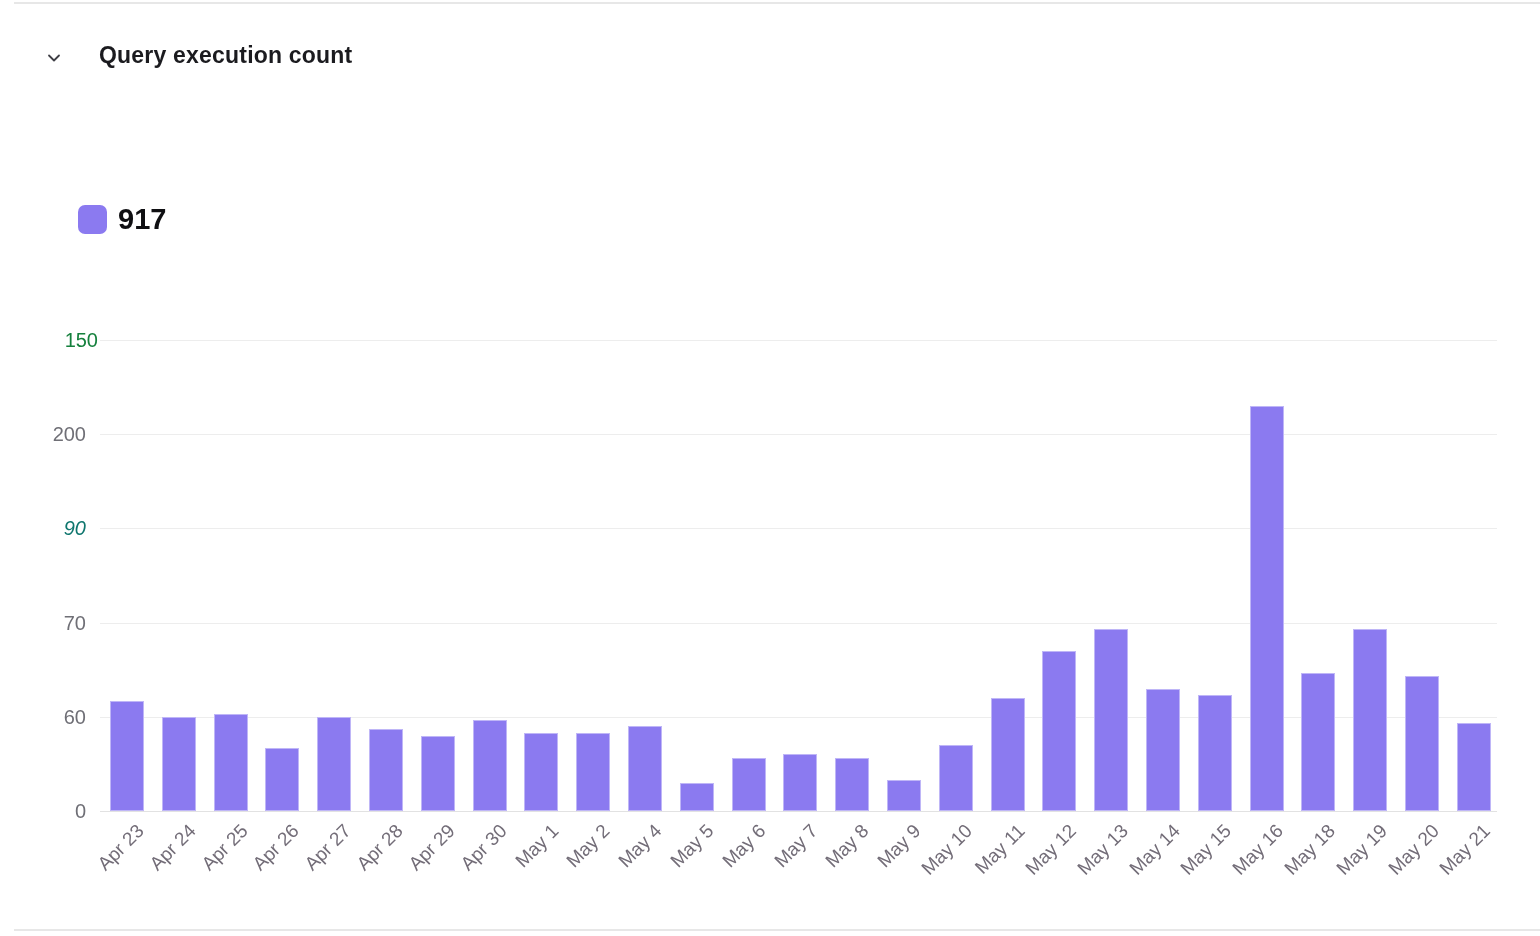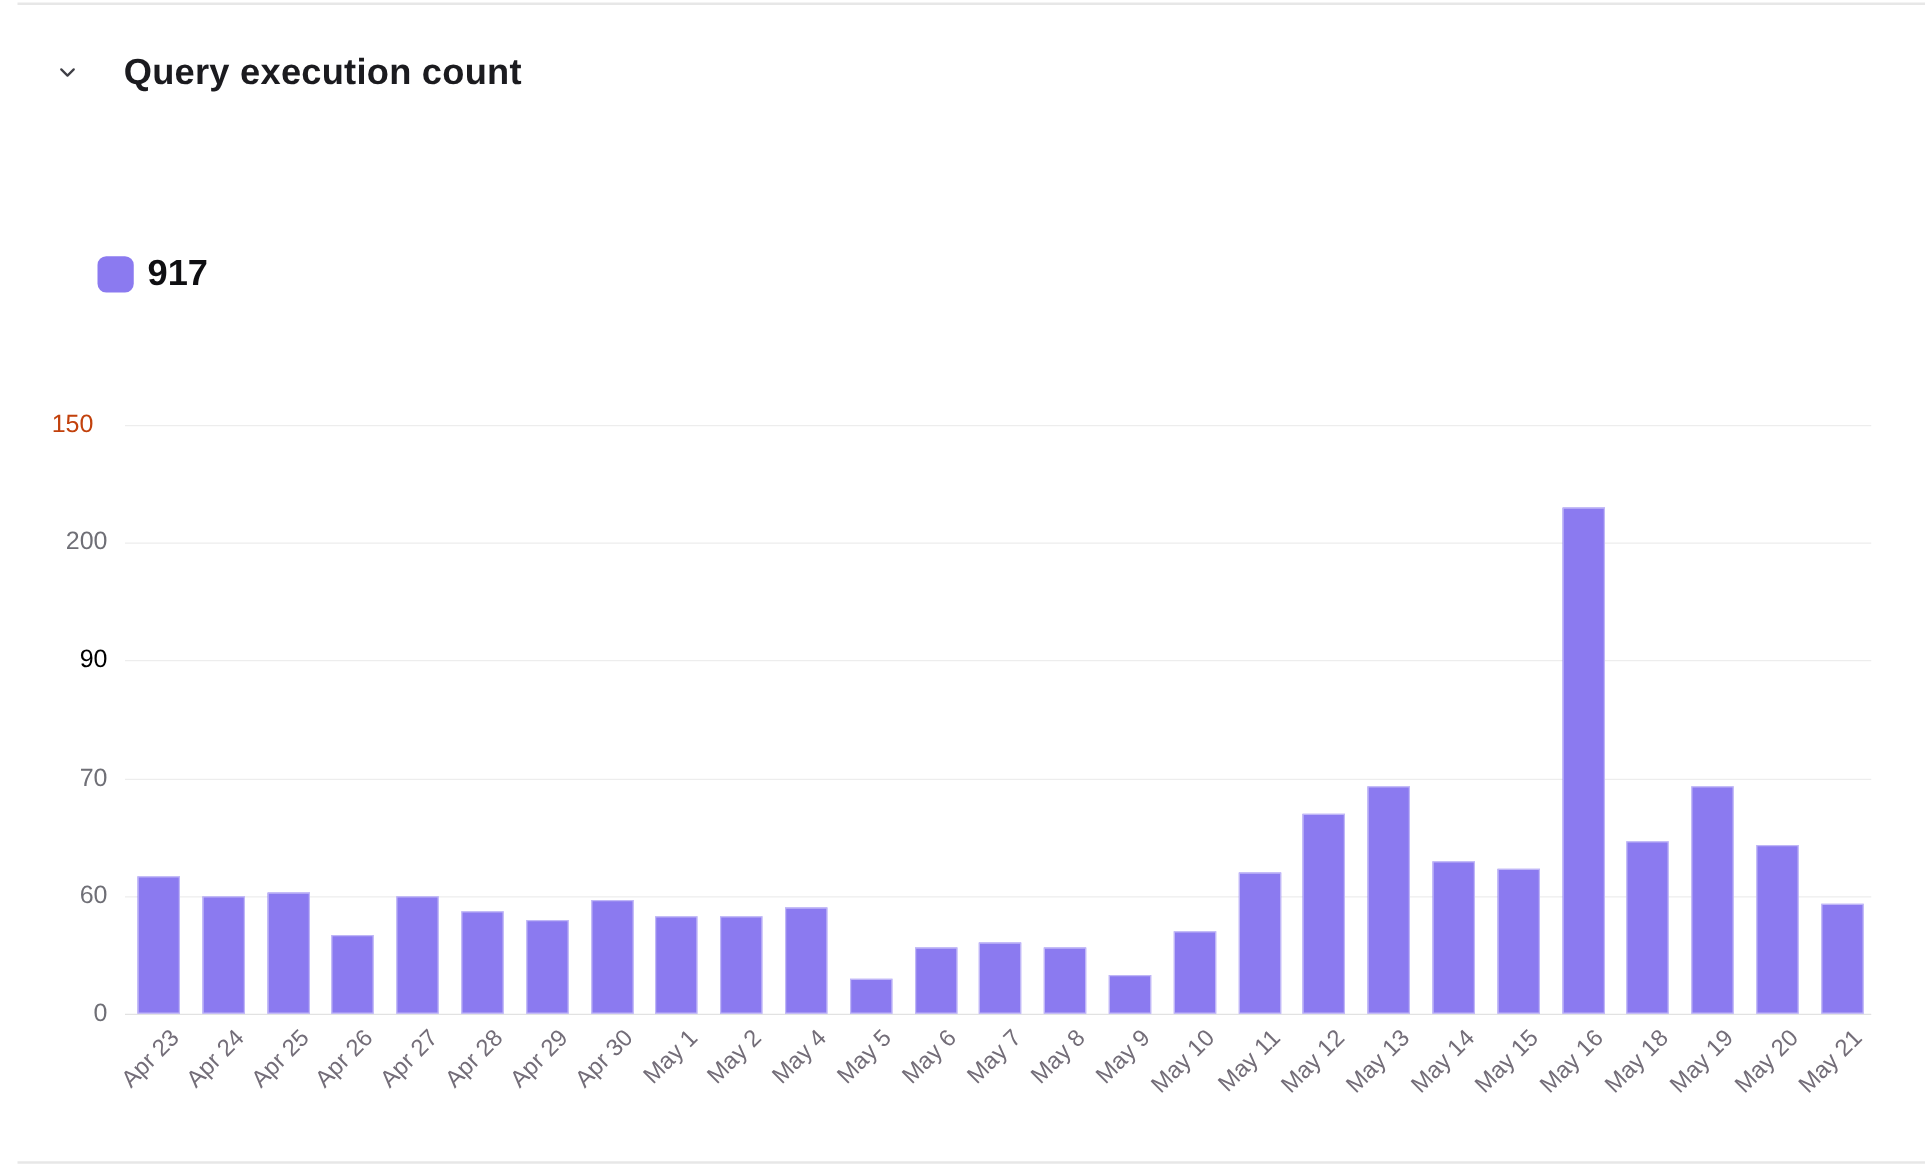--- a/index.html
+++ b/index.html
@@ -11,21 +11,21 @@
   .divider { position:absolute; left:14px; right:0; height:2px; background:#e7e7e7; }
   .divider.top { top:2px; }
   .divider.bottom { top:929px; }
 
   .chevron {
     position:absolute; left:44px; top:48px; width:20px; height:20px;
     display:flex; align-items:center; justify-content:center; cursor:pointer;
   }
   .title {
     position:absolute; left:99px; top:42px;
-    font-size:29px; font-weight:700; color:#1b1b1f; letter-spacing:0.2px;
+    font-size:23px; font-weight:700; color:#1b1b1f; letter-spacing:0.2px;
   }
   .subtitle {
     position:absolute; left:80px; top:159px;
     font-size:19px; color:#424249;
   }
   .legend {
     position:absolute; left:78px; top:203px;
     display:flex; align-items:center; gap:11px; cursor:pointer;
   }
   .swatch { width:29px; height:29px; border-radius:7px; }
@@ -67,25 +67,25 @@
   </div>
 
   <div id="chart">
       <div class="gridline" style="left: 100px; width: 1397px; top: 811px; background: rgb(226, 226, 226);"></div>
       <div class="ytick" style="left: 26px; top: 811px; color: rgb(111, 111, 118);">0</div>
       <div class="gridline" style="left: 100px; width: 1397px; top: 716.8px; background: rgb(237, 237, 237);"></div>
       <div class="ytick" style="left: 26px; top: 716.8px; color: rgb(111, 111, 118);">60</div>
       <div class="gridline" style="left: 100px; width: 1397px; top: 622.6px; background: rgb(237, 237, 237);"></div>
       <div class="ytick" style="left: 26px; top: 622.6px; color: rgb(111, 111, 118);">70</div>
       <div class="gridline" style="left: 100px; width: 1397px; top: 528.4px; background: rgb(237, 237, 237);"></div>
-      <div class="ytick" style="left: 26px; top: 528.4px; color: #000000;">90</div>
+      <div class="ytick" style="left: 26px; top: 528.4px; color: #0f766e; font-style: italic;">90</div>
       <div class="gridline" style="left: 100px; width: 1397px; top: 434.2px; background: rgb(237, 237, 237);"></div>
       <div class="ytick" style="left: 26px; top: 434.2px; color: rgb(111, 111, 118);">200</div>
       <div class="gridline" style="left: 100px; width: 1397px; top: 340px; background: rgb(237, 237, 237);"></div>
-      <div class="ytick" style="left: 28px; top: 340px; color: #c2410c; text-align: center;">150</div>
+      <div class="ytick" style="left: 38px; top: 340px; color: #15803d;">150</div>
       <div class="bar" title="Apr 23: 35" style="left: 109.9px; width: 34px; top: 701.1px; height: 109.9px; background: rgb(139, 122, 240);"></div>
       <div class="bar" title="Apr 24: 30" style="left: 161.7px; width: 34px; top: 716.8px; height: 94.2px; background: rgb(139, 122, 240);"></div>
       <div class="bar" title="Apr 25: 31" style="left: 213.5px; width: 34px; top: 713.66px; height: 97.34px; background: rgb(139, 122, 240);"></div>
       <div class="bar" title="Apr 26: 20" style="left: 265.3px; width: 34px; top: 748.2px; height: 62.8px; background: rgb(139, 122, 240);"></div>
       <div class="bar" title="Apr 27: 30" style="left: 317.1px; width: 34px; top: 716.8px; height: 94.2px; background: rgb(139, 122, 240);"></div>
       <div class="bar" title="Apr 28: 26" style="left: 368.9px; width: 34px; top: 729.36px; height: 81.64px; background: rgb(139, 122, 240);"></div>
       <div class="bar" title="Apr 29: 24" style="left: 420.7px; width: 34px; top: 735.64px; height: 75.36px; background: rgb(139, 122, 240);"></div>
       <div class="bar" title="Apr 30: 29" style="left: 472.5px; width: 34px; top: 719.94px; height: 91.06px; background: rgb(139, 122, 240);"></div>
       <div class="bar" title="May 1: 25" style="left: 524.3px; width: 34px; top: 732.5px; height: 78.5px; background: rgb(139, 122, 240);"></div>
       <div class="bar" title="May 2: 25" style="left: 576.1px; width: 34px; top: 732.5px; height: 78.5px; background: rgb(139, 122, 240);"></div>

